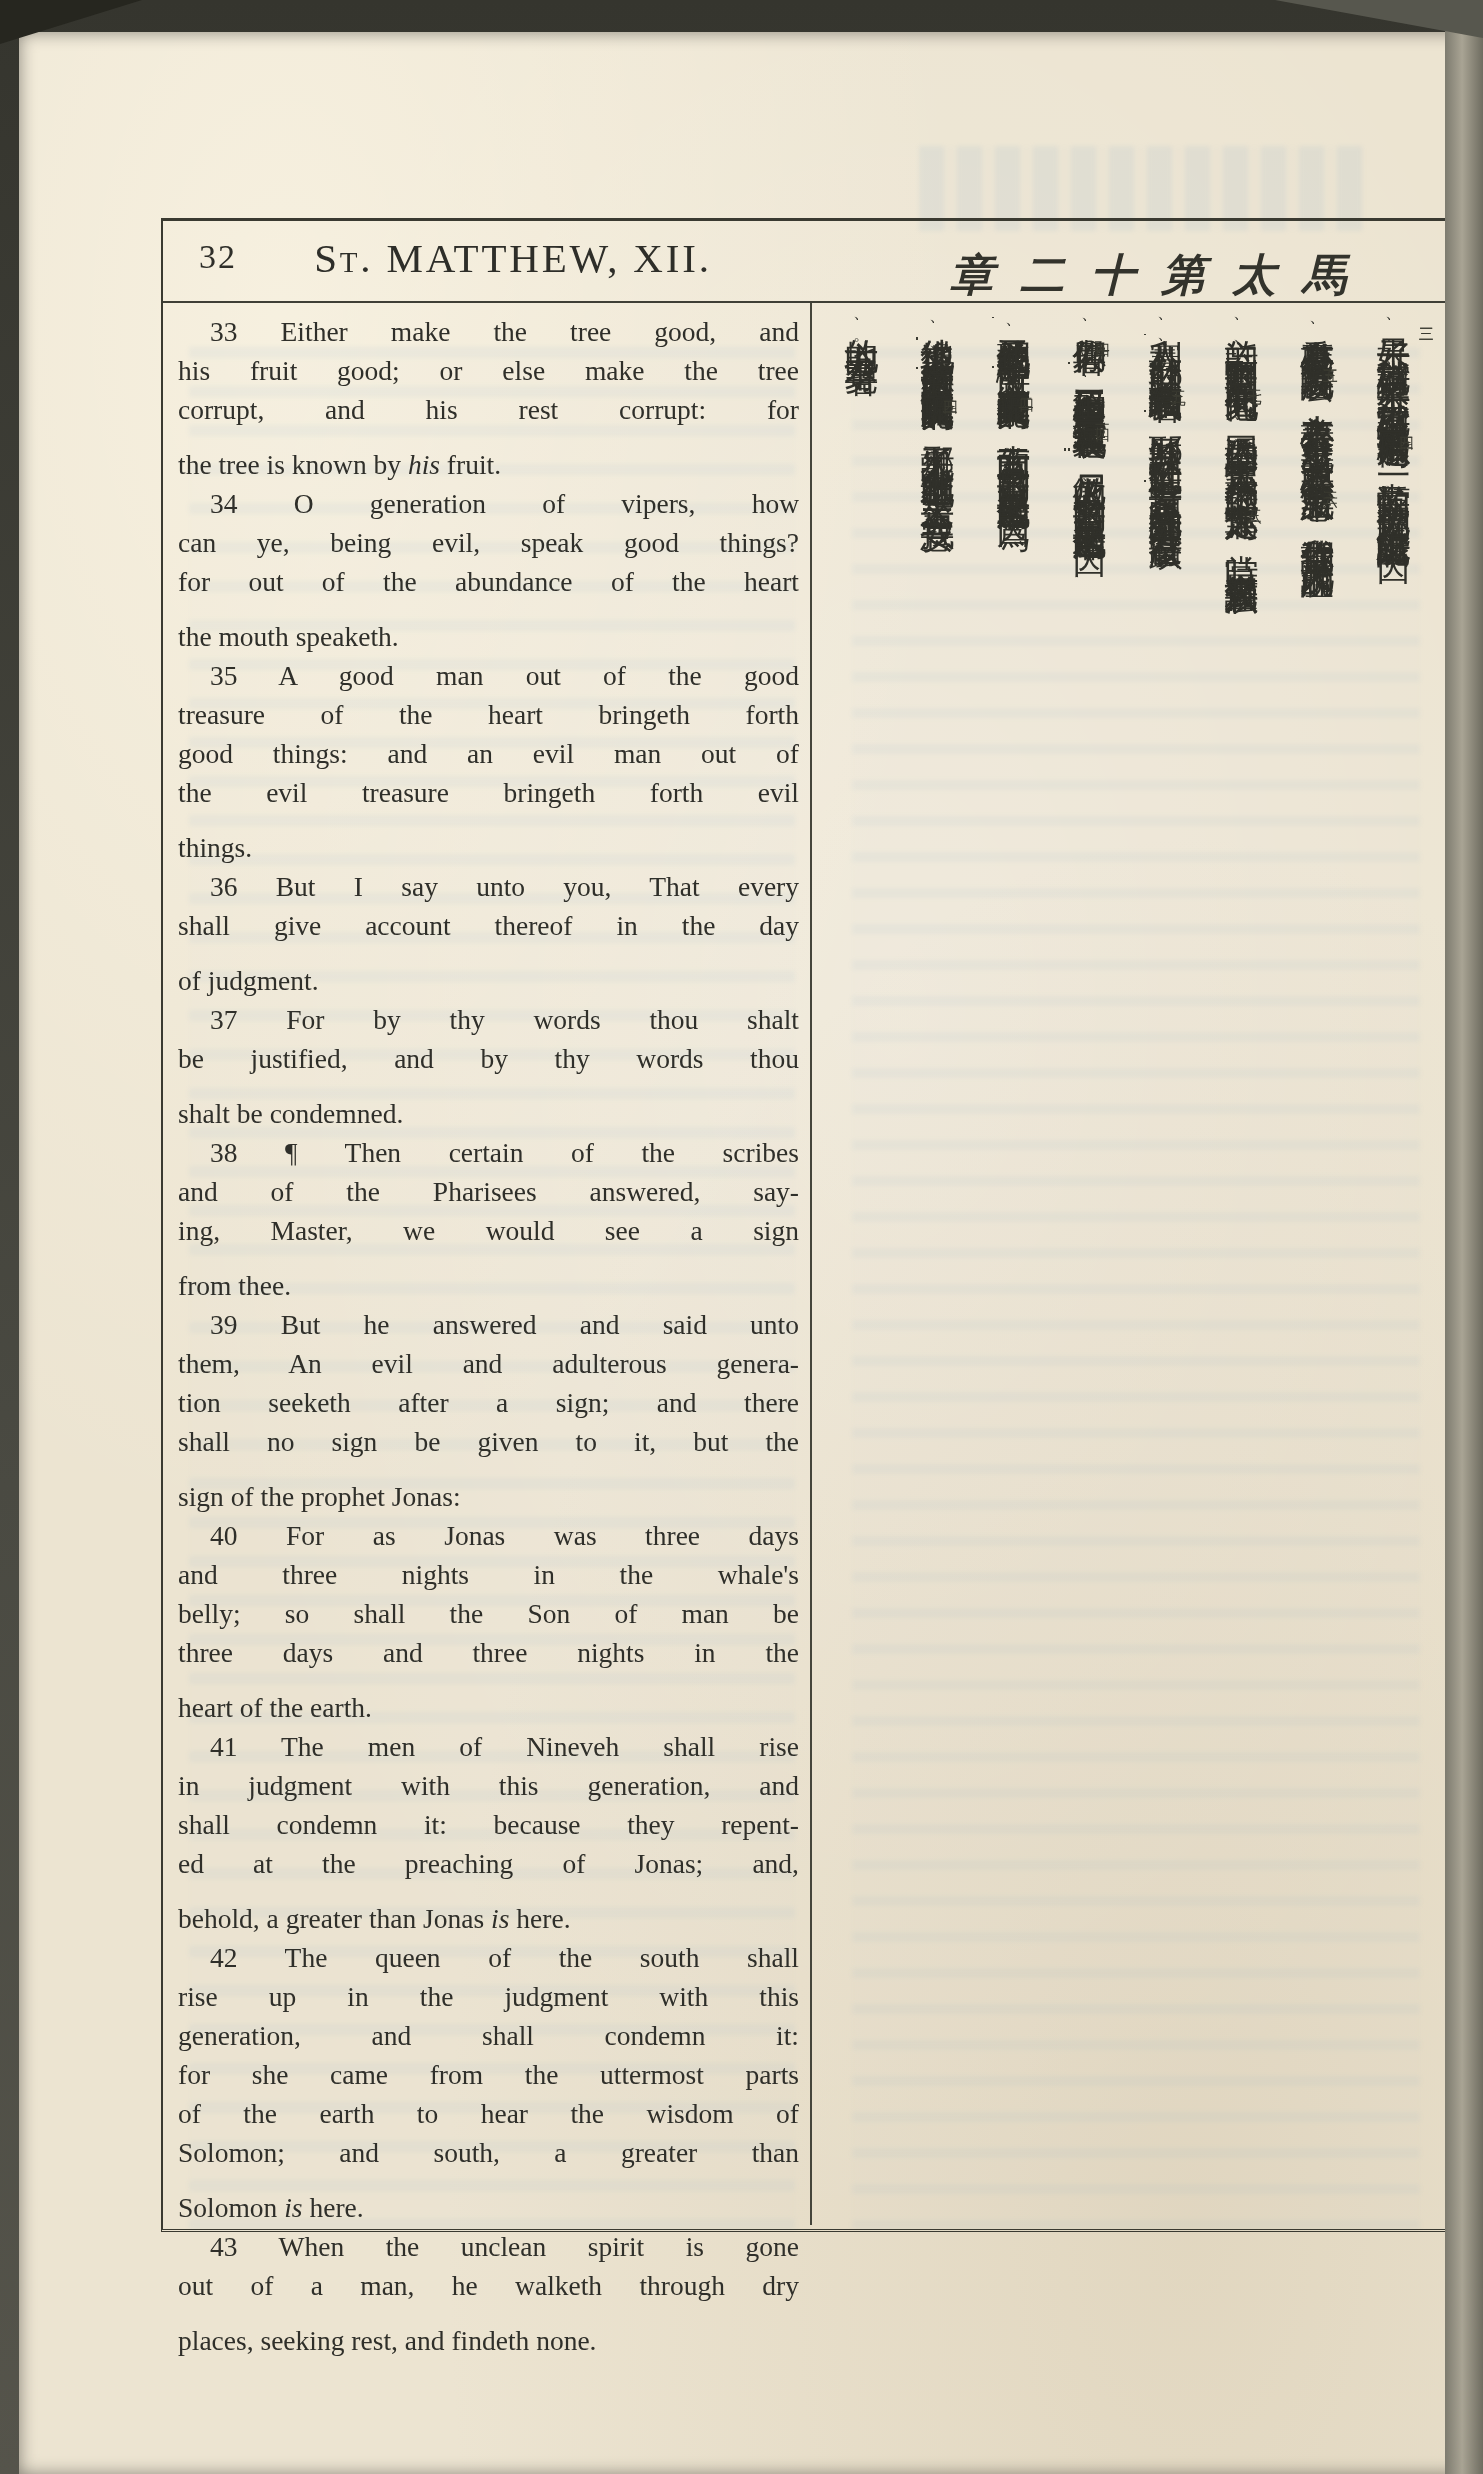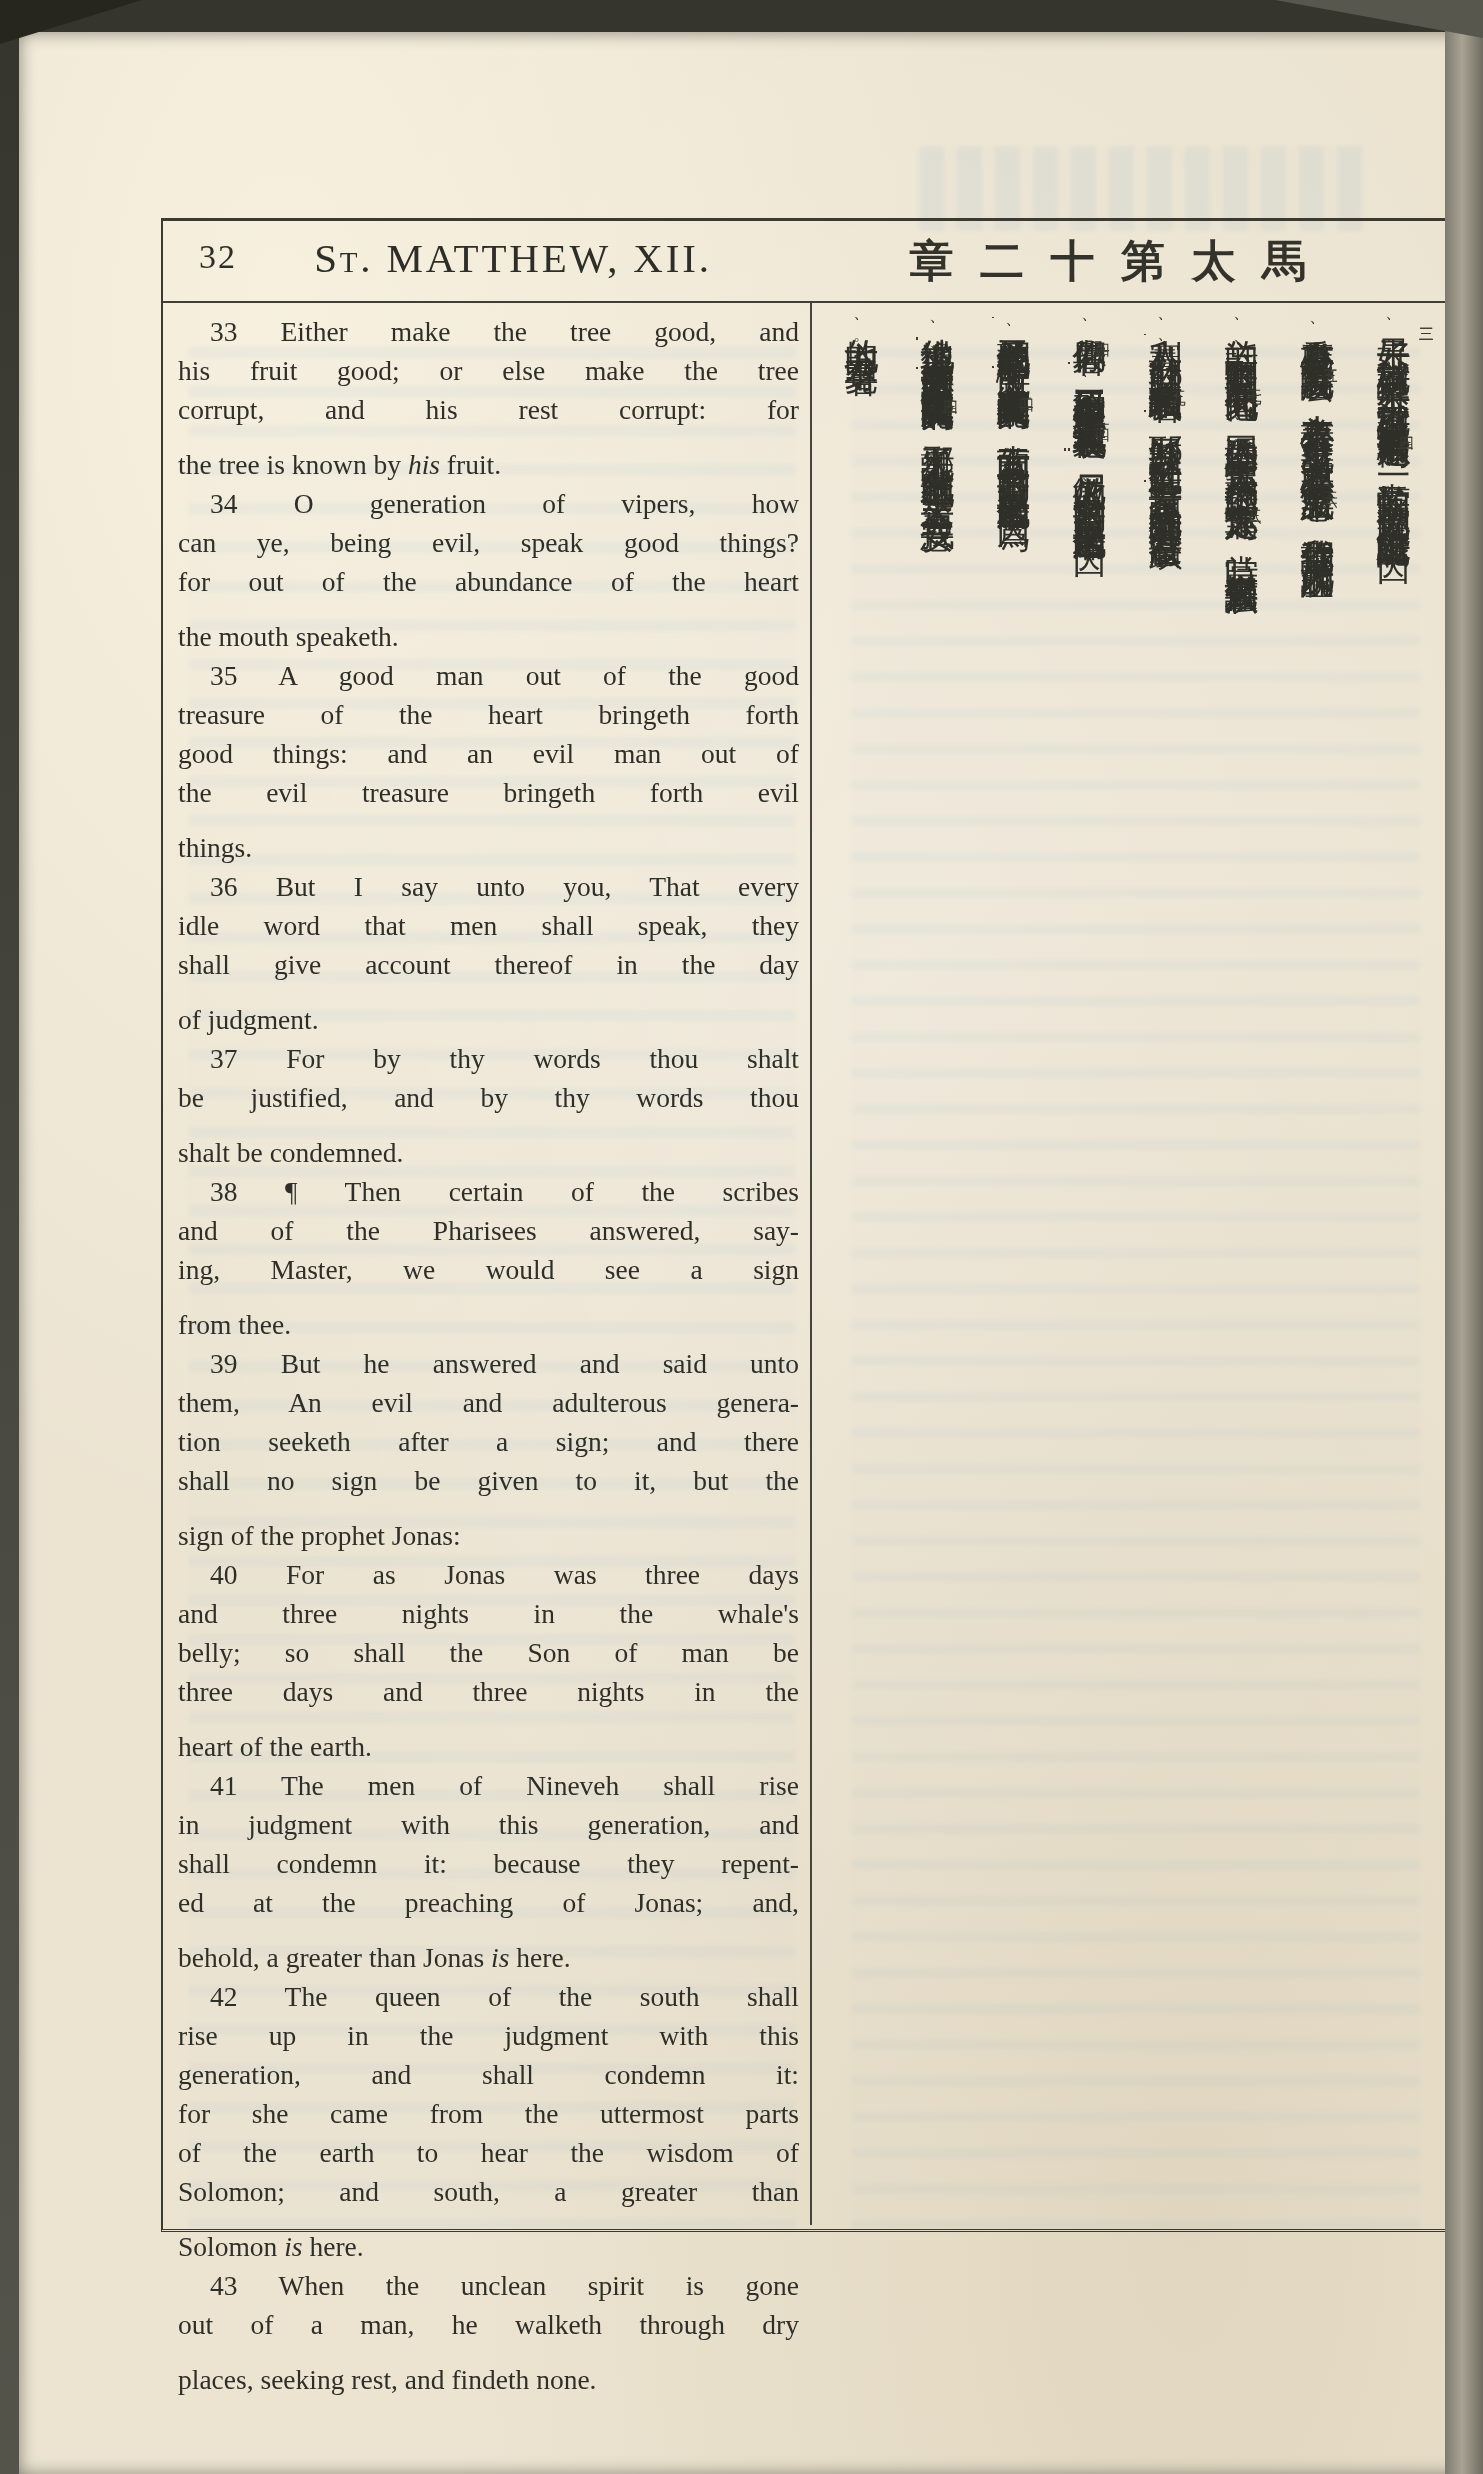--- a/index.html
+++ b/index.html
@@ -35,23 +35,23 @@
 
   .frame{position:absolute;left:142px;top:186px;width:1299px;height:2008px;
     border-top:3.8px solid #3a3a31;border-bottom:3.8px double #3a3a31;border-left:2.8px solid #3a3a31;}
   .hdr-rule{position:absolute;left:0;top:80px;width:100%;height:0;border-top:2.8px solid #3f3f36;}
   .center-rule{position:absolute;left:647px;top:82px;width:0;height:1922px;border-left:2.8px solid #45453b;}
 
   .hdr{position:absolute;left:0;top:0;width:100%;height:80px;color:#2e2e29;}
   .pageno{position:absolute;left:36px;top:17px;font-size:34px;letter-spacing:1.9px;}
   .hdr-en{position:absolute;left:85px;top:13.3px;width:530px;text-align:center;
     font-size:41px;letter-spacing:2.8px;font-variant:small-caps;}
-  .hdr-cn{position:absolute;left:720px;top:11px;width:530px;text-align:left;
+  .hdr-cn{position:absolute;left:720px;top:25px;width:530px;text-align:center;
     font-size:44px;font-weight:bold;letter-spacing:26.5px;text-indent:26.5px;color:#33332c;
-    font-family:"DejaVu Sans",sans-serif;}
+    font-family:"DejaVu Sans",sans-serif;font-style:italic;}
 
   
   .en-col{position:absolute;left:15px;top:91px;width:621px;color:#2f2f2a;
     font-size:27.5px;line-height:39px;}
   .eline{text-align:justify;text-align-last:justify;white-space:normal;}
   .eline.first{text-indent:32px;}
   .eline.last{text-align-last:left;margin-top:16px;}
 
   
   .cn-area{position:absolute;left:663px;top:91px;width:606px;height:1915px;
@@ -105,21 +105,20 @@
         </div>
         <div class="verse">
           <div class="eline first">35 A good man out of the good</div>
           <div class="eline">treasure of the heart bringeth forth</div>
           <div class="eline">good things: and an evil man out of</div>
           <div class="eline">the evil treasure bringeth forth evil</div>
           <div class="eline last">things.</div>
         </div>
         <div class="verse">
           <div class="eline first">36 But I say unto you, That every</div>
-          <div class="eline">idle word that men shall speak, they</div>
           <div class="eline">shall give account thereof in the day</div>
           <div class="eline last">of judgment.</div>
         </div>
         <div class="verse">
           <div class="eline first">37 For by thy words thou shalt</div>
           <div class="eline">be justified, and by thy words thou</div>
           <div class="eline last">shalt be condemned.</div>
         </div>
         <div class="verse">
           <div class="eline first">38 ¶ Then certain of the scribes</div>

